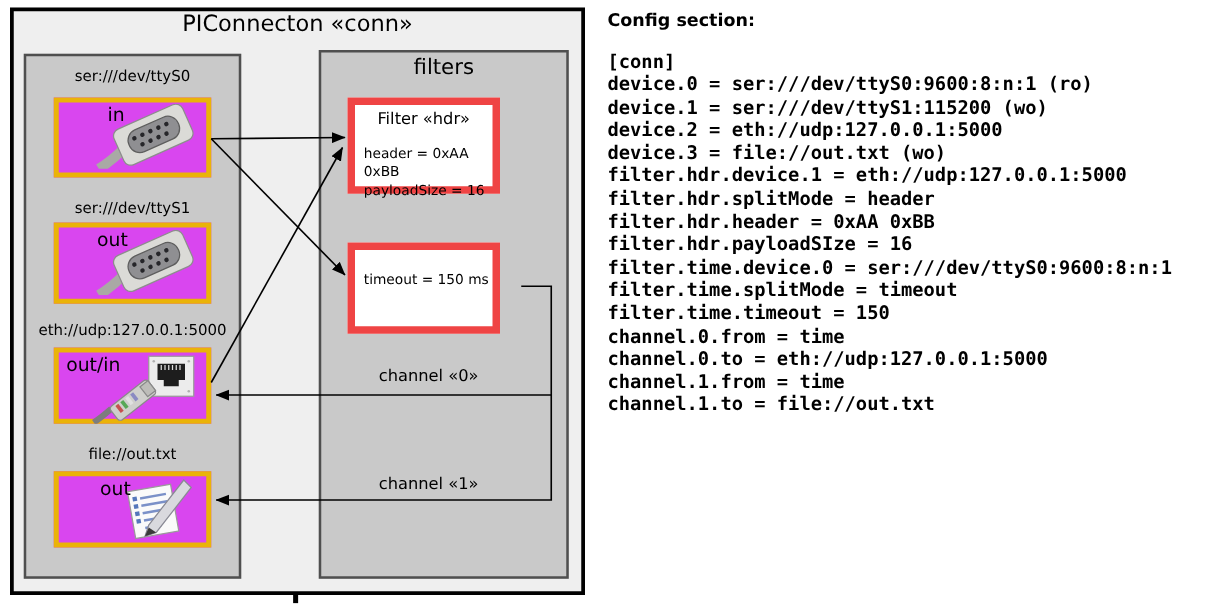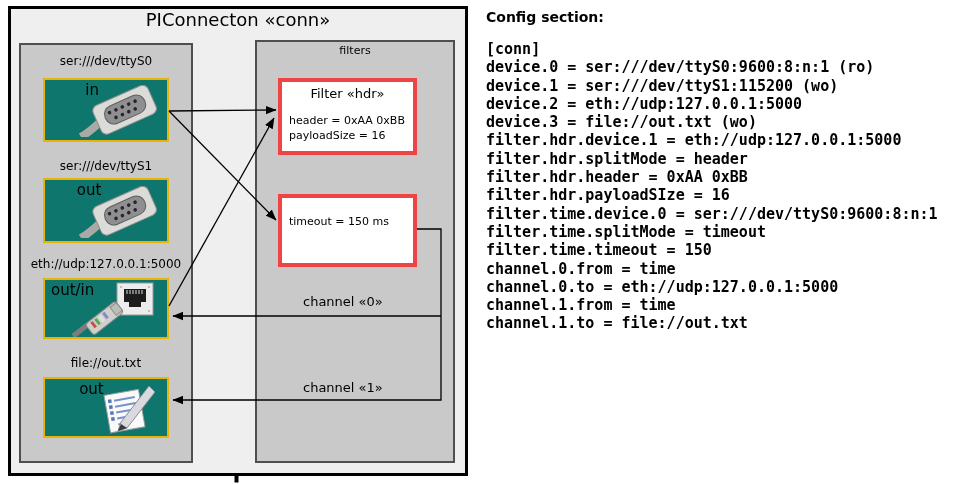--- a/index.html
+++ b/index.html
@@ -7,29 +7,29 @@
        font-family:"DejaVu Sans",sans-serif;color:#000;}
   .abs{position:absolute;}
   
   .outer-box{left:8px;top:6px;width:460px;height:470px;background:#efefef;
              border:3px solid #000;box-sizing:border-box;}
   .diagram-title{left:8px;top:9px;width:460px;text-align:center;font-size:18px;}
   
   .panel{background:#c9c9c9;border:2px solid #4f4f4f;box-sizing:border-box;}
   .devices-panel{left:19px;top:43px;width:174px;height:420px;}
   .filters-panel{left:255px;top:40px;width:200px;height:423px;}
-  .filters-label{left:255px;top:44px;width:200px;text-align:center;font-size:11px;}
+  .filters-label{left:255px;top:44px;width:200px;text-align:center;font-size:17px;}
   
   .dev-uri{left:19px;width:174px;text-align:center;font-size:12px;}
-  .dev-box{left:43px;width:126px;background:#0f766e;border:2px solid #eab308;
+  .dev-box{left:43px;width:126px;background:#d946ef;border:4px solid #eab308;
            box-sizing:border-box;z-index:2;}
   .dev-role{position:absolute;font-size:15px;z-index:3;}
   .dev-icon{position:absolute;z-index:2;pointer-events:none;}
   
-  .filter-box{left:278px;width:139px;background:#fff;border:4px solid #ef4444;
+  .filter-box{left:278px;width:122px;background:#fff;border:6px solid #ef4444;
               box-sizing:border-box;z-index:2;}
   .filter-title{text-align:center;padding-top:4px;font-size:13px;}
   .filter-props{padding-left:7px;font-size:11px;line-height:15px;}
   .props-hdr{margin-top:12px;}
   .props-time{margin-top:16px;}
   
   .chan-label{left:303px;width:140px;text-align:left;font-size:13px;z-index:2;}
   
   .wires{left:0;top:0;z-index:6;pointer-events:none;}
   

